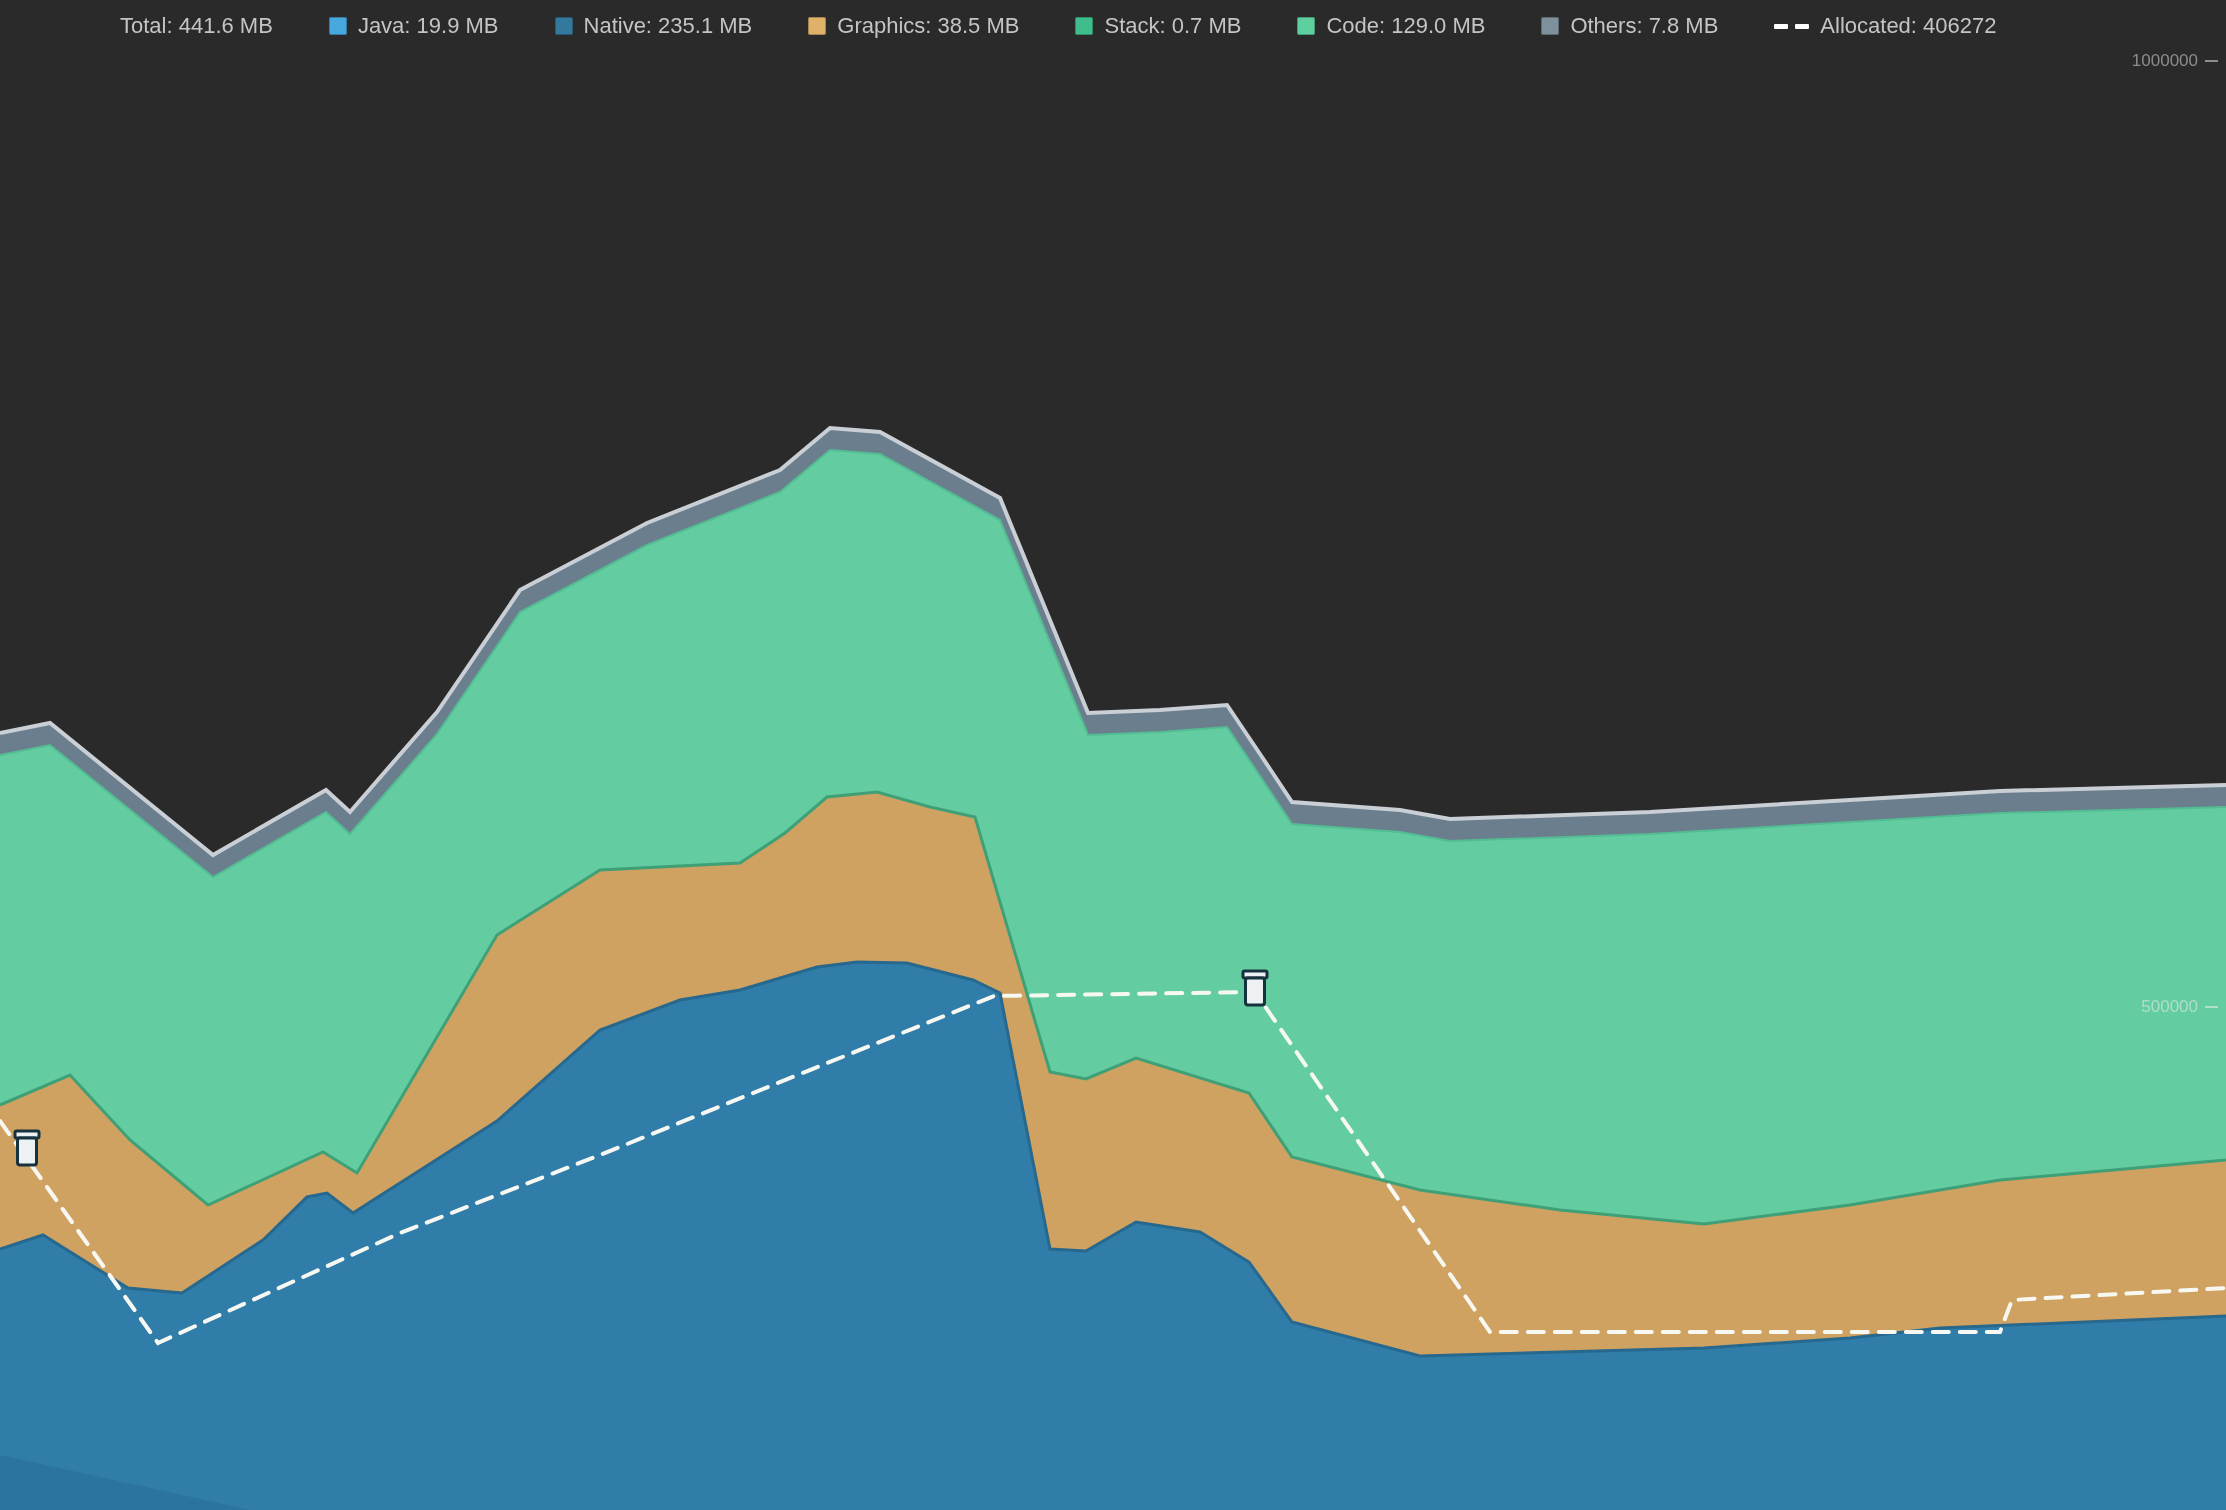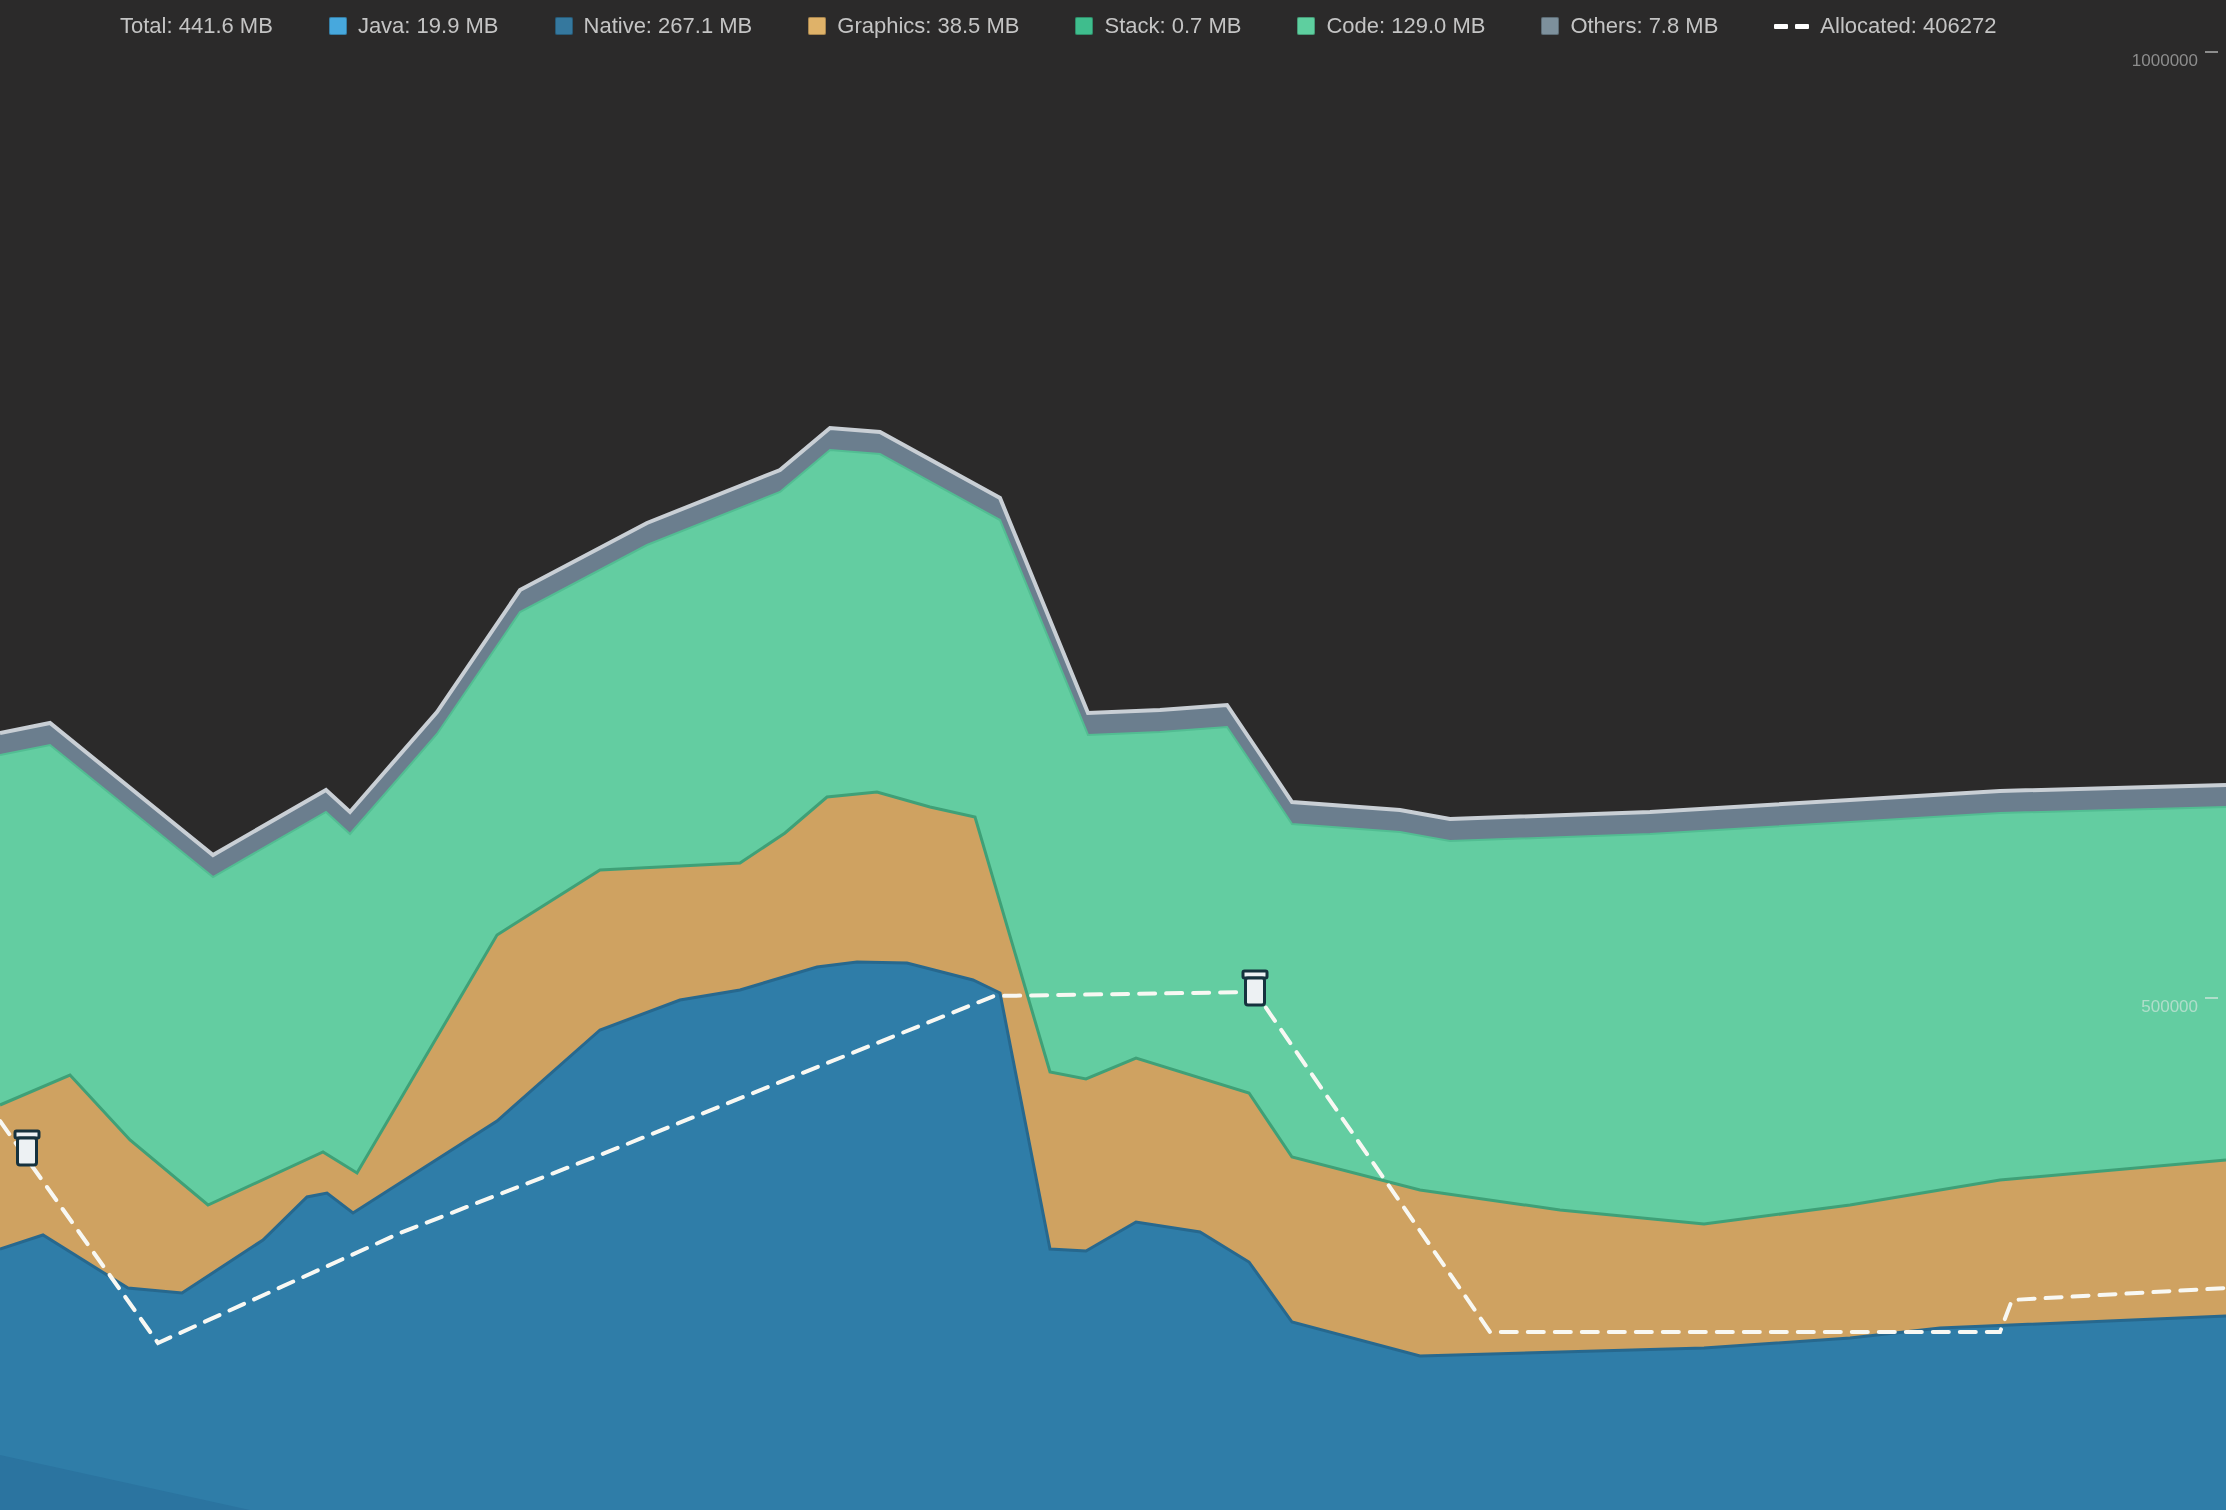--- a/index.html
+++ b/index.html
@@ -11,21 +11,21 @@
   .legend{
     position:absolute;left:0;top:8px;width:2226px;height:36px;
     display:flex;align-items:center;gap:56px;padding-left:120px;box-sizing:border-box;
     color:#c4c4c4;font-size:22px;white-space:nowrap;
   }
   .legend-item{display:flex;align-items:center;gap:11px;}
   .swatch{width:18px;height:18px;border-radius:2px;display:inline-block;
     box-shadow:inset 0 0 0 1px rgba(0,0,0,0.25);}
   .dash-icon{display:inline-flex;gap:7px;align-items:center;}
   .dash-icon i{display:block;width:14px;height:5px;background:#ffffff;border-radius:1px;}
-  .axis-tick{position:absolute;right:8px;display:flex;gap:7px;font-size:17px;}
+  .axis-tick{position:absolute;right:8px;display:flex;align-items:center;gap:7px;font-size:17px;}
   .axis-tick .tickmark{display:block;width:13px;height:2px;background:currentColor;}
   .tick-1m{color:#8d8d8d;top:51px;}
   .tick-500k{color:rgba(226,233,230,0.60);top:984px;margin-top:13px;}
 </style>
 </head>
 <body>
 
 <div class="stage">
   <svg id="chart-svg" width="2226" height="1510" viewBox="0 0 2226 1510">
       <rect x="0" y="0" width="2226" height="1510" fill="#2b2a2a"></rect>
@@ -52,21 +52,21 @@
   <div class="legend" id="legend">
       <div class="legend-item">
         <span>Total: 441.6 MB</span>
       </div>
       <div class="legend-item">
         <span class="swatch" style="background: rgb(71, 168, 221);"></span>
         <span>Java: 19.9 MB</span>
       </div>
       <div class="legend-item">
         <span class="swatch" style="background: rgb(53, 120, 158);"></span>
-        <span>Native: 267.1 MB</span>
+        <span>Native: 235.1 MB</span>
       </div>
       <div class="legend-item">
         <span class="swatch" style="background: rgb(223, 178, 105);"></span>
         <span>Graphics: 38.5 MB</span>
       </div>
       <div class="legend-item">
         <span class="swatch" style="background: rgb(63, 189, 141);"></span>
         <span>Stack: 0.7 MB</span>
       </div>
       <div class="legend-item">

